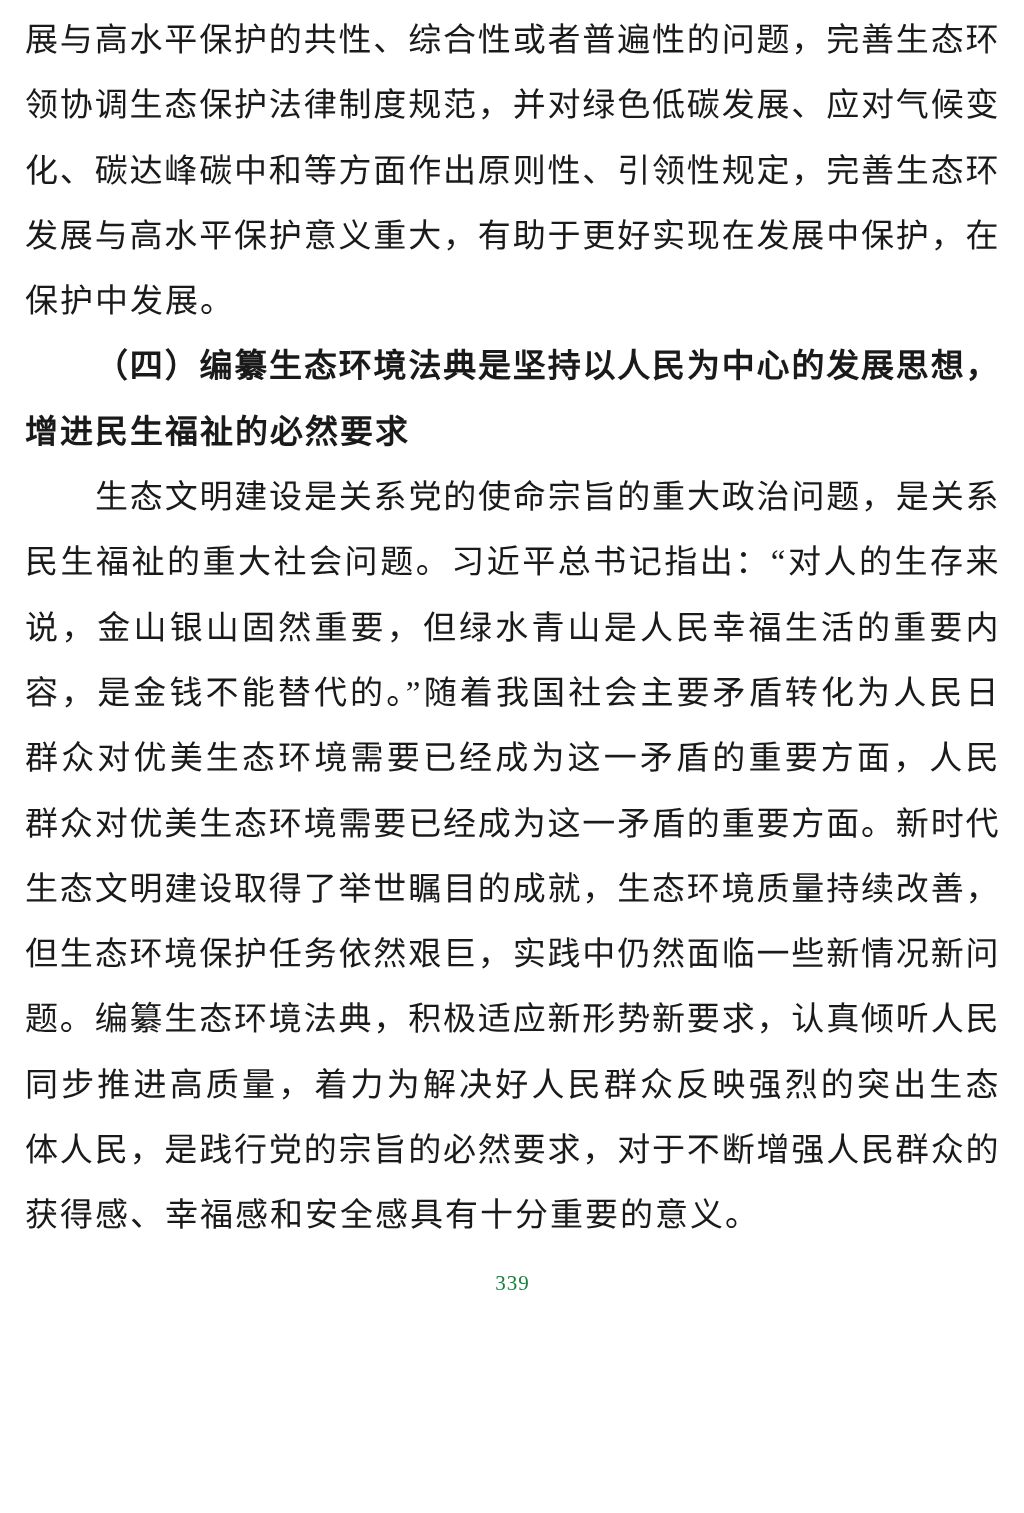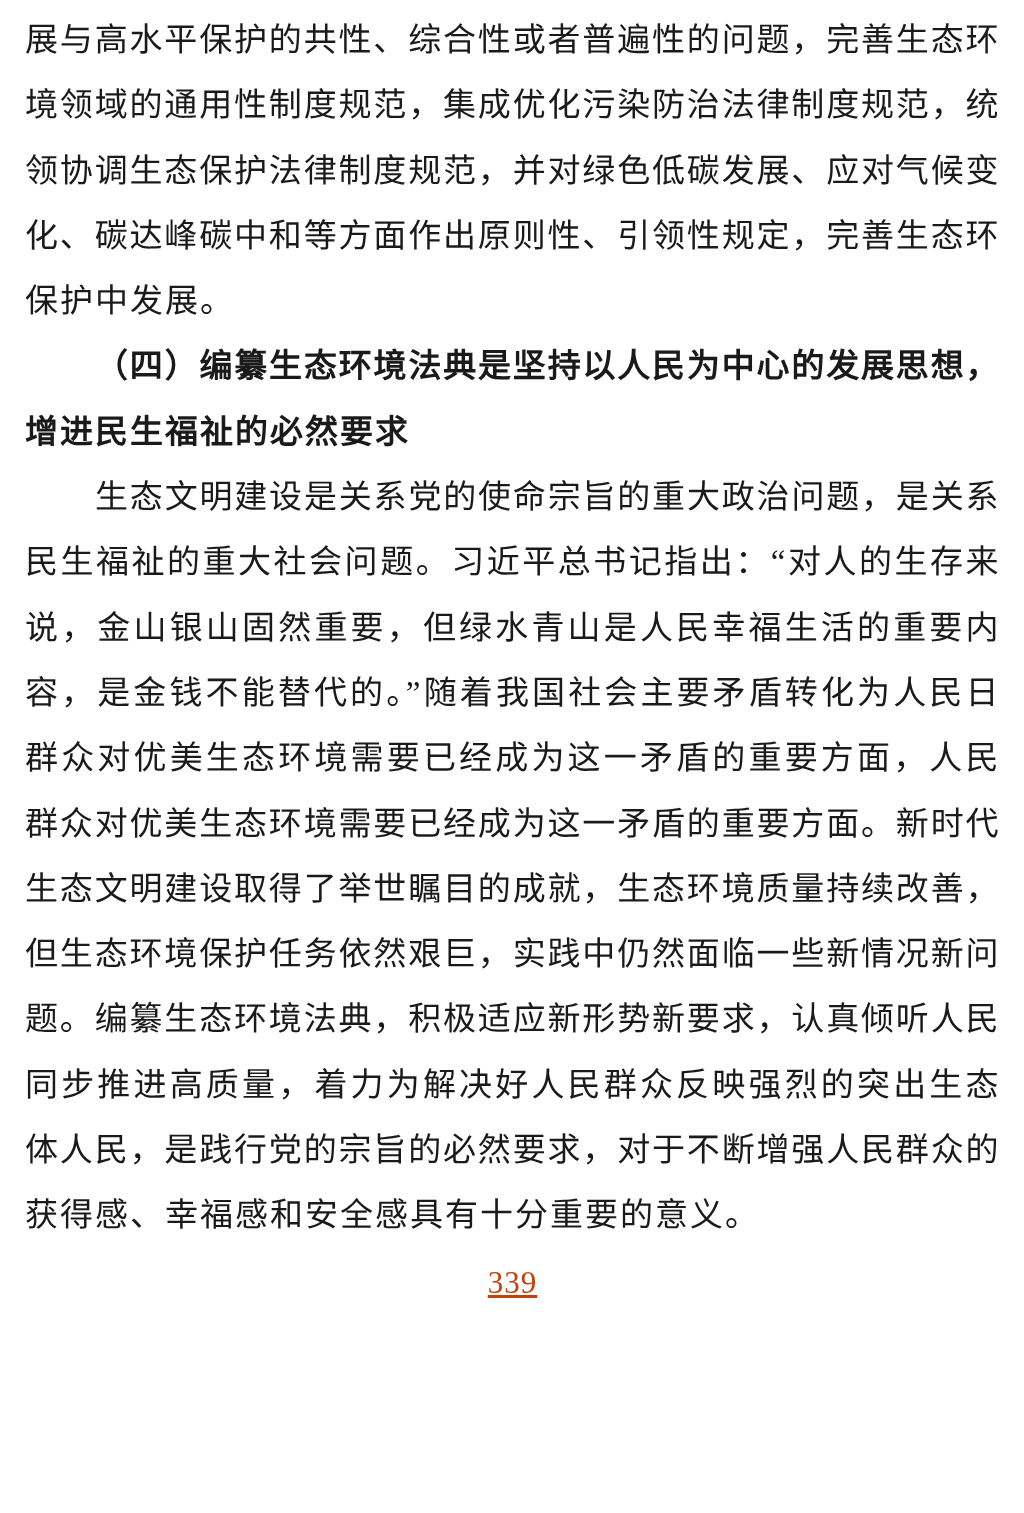--- a/index.html
+++ b/index.html
@@ -35,35 +35,34 @@
     -moz-text-align-last: justify;
     text-justify: inter-character;
   }
   .heading { font-weight: 700; }
   .indent { text-indent: 70px; }
   .footer {
     margin-top: 12px;
     height: 44px;
     line-height: 44px;
     text-align: center;
-    font-size: 31px;
+    font-size: 21px;
     letter-spacing: 1px;
-    color: #c2410c;
-    text-decoration: underline;
+    color: #15803d;
   }
 </style>
 </head>
 <body>
 
 <div class="page">
   <div class="text-block">
     <div class="line j">展与高水平保护的共性、综合性或者普遍性的问题，完善生态环</div>
-    <div class="line j">境领域的通用性制度规范，集成优化污染防治法律制度规范，统</div>
     <div class="line j">领协调生态保护法律制度规范，并对绿色低碳发展、应对气候变</div>
     <div class="line j">化、碳达峰碳中和等方面作出原则性、引领性规定，完善生态环</div>
+    <div class="line j">发展与高水平保护意义重大，有助于更好实现在发展中保护，在</div>
     <div class="line">保护中发展。</div>
     <div class="line j heading indent">（四）编纂生态环境法典是坚持以人民为中心的发展思想，</div>
     <div class="line heading">增进民生福祉的必然要求</div>
     <div class="line j indent">生态文明建设是关系党的使命宗旨的重大政治问题，是关系</div>
     <div class="line j">民生福祉的重大社会问题。习近平总书记指出：“对人的生存来</div>
     <div class="line j">说，金山银山固然重要，但绿水青山是人民幸福生活的重要内</div>
     <div class="line j">容，是金钱不能替代的。”随着我国社会主要矛盾转化为人民日</div>
     <div class="line j">群众对优美生态环境需要已经成为这一矛盾的重要方面，人民</div>
     <div class="line j">群众对优美生态环境需要已经成为这一矛盾的重要方面。新时代</div>
     <div class="line j">生态文明建设取得了举世瞩目的成就，生态环境质量持续改善，</div>

